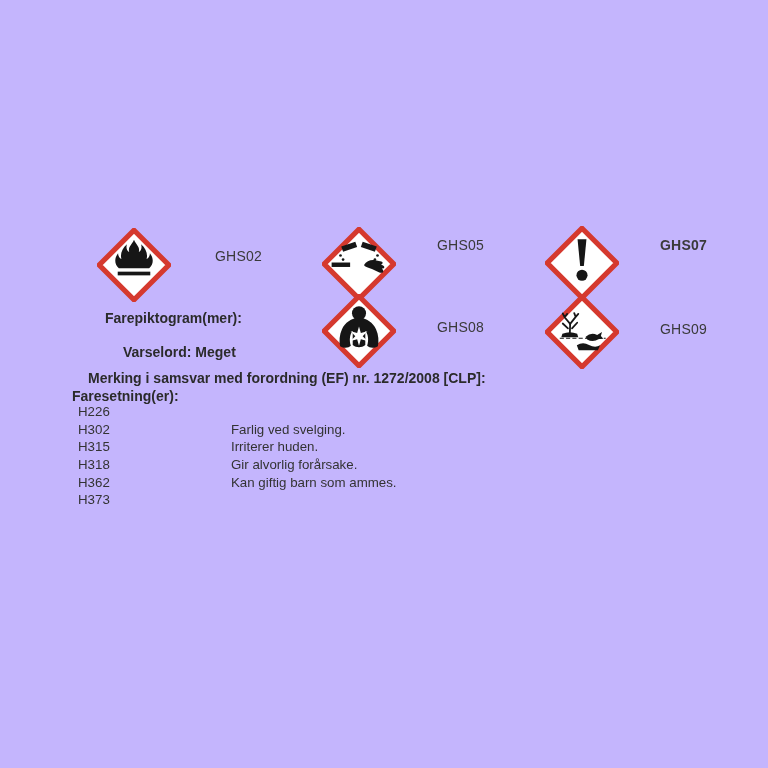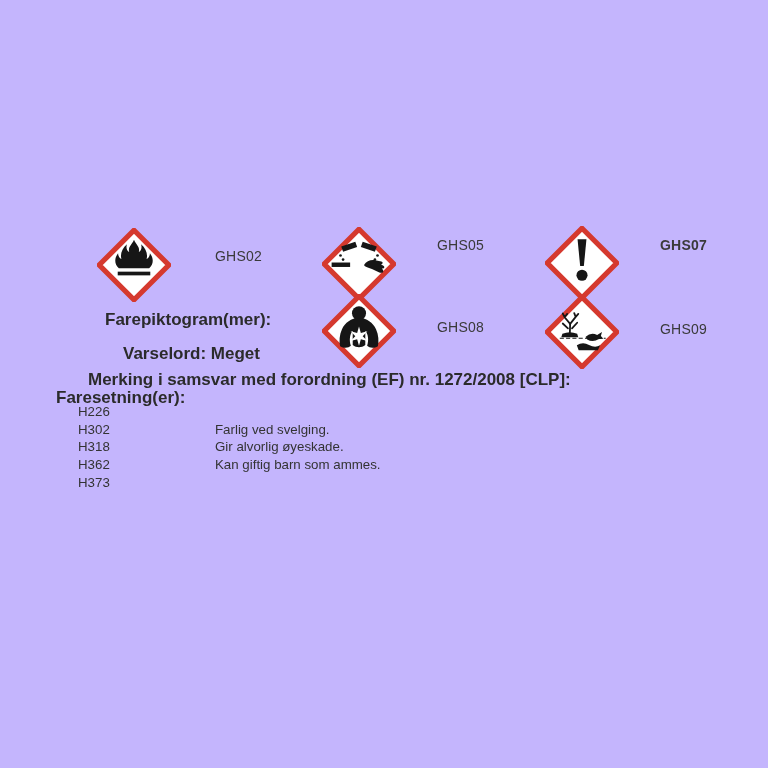--- a/index.html
+++ b/index.html
@@ -14,27 +14,27 @@
   .p-ghs05{left:322px;top:227px;}
   .p-ghs07{left:545px;top:226px;}
   .p-ghs08{left:322px;top:294px;}
   .p-ghs09{left:545px;top:295px;}
   .ghs-label{position:absolute;font-size:14px;color:#3a3a3a;letter-spacing:.2px;}
   .l-ghs02{left:215px;top:248px;}
   .l-ghs05{left:437px;top:237px;}
   .l-ghs07{left:660px;top:237px;font-weight:bold;}
   .l-ghs08{left:437px;top:319px;}
   .l-ghs09{left:660px;top:321px;text-align:right;}
-  .b{position:absolute;font-weight:bold;font-size:17px;color:#2b2b2b;white-space:nowrap;}
+  .b{position:absolute;font-weight:bold;font-size:14px;color:#2b2b2b;white-space:nowrap;}
   .t-pictlabel{left:105px;top:310px;}
   .t-signal{left:123px;top:344px;}
   .t-heading{left:63px;top:370px;padding-left:25px;}
-  .t-subheading{left:56px;top:387.5px;}
+  .t-subheading{left:72px;top:387.5px;}
   .hrows{position:absolute;left:78px;top:403px;}
-  .hrow{display:flex;align-items:center;height:17.6px;font-size:13.3px;color:#333333;white-space:nowrap;}
+  .hrow{display:flex;align-items:center;height:17.6px;font-size:13.3px;color:#333333;white-space:nowrap;gap:16px;}
   .hcode{width:137px;flex:0 0 137px;}
 </style>
 </head>
 <body>
 
 <div id="canvas">
 
   <svg class="pict p-ghs02" viewBox="0 0 100 100" aria-hidden="true">
     <polygon class="frame" points="50,3 97,50 50,97 3,50"></polygon>
     <path class="glyph" d="M50 16c2.5 6.5 8.5 9.5 6.5 16.5c3.5 -2 4.5 -6.5 3 -10.5c6.5 5.5 9.5 13 7.5 20c3 -1.5 4.5 -4.5 4.5 -8c5 6.5 5.5 15 -1 20.5l-41 0c-6.5 -5.5 -6 -14 -1 -20.5c0 3.5 1.5 6.5 4.5 8c-2 -7 1 -14.5 7.5 -20c-1.5 4 -0.5 8.5 3 10.5c-2 -7 4 -10 6.5 -16.5z"></path>
@@ -97,22 +97,26 @@
 
   <div class="hrows">
     <div class="hrow">
       <span class="hcode">H226</span>
     </div>
     <div class="hrow">
       <span class="hcode">H302</span>
       <span class="htext">Farlig ved svelging.</span>
     </div>
     <div class="hrow">
+      <span class="hcode">H315</span>
+      <span class="htext">Irriterer huden.</span>
+    </div>
+    <div class="hrow">
       <span class="hcode">H318</span>
-      <span class="htext">Gir alvorlig øyeskade.</span>
+      <span class="htext">Gir alvorlig forårsake.</span>
     </div>
     <div class="hrow">
       <span class="hcode">H362</span>
       <span class="htext">Kan giftig barn som ammes.</span>
     </div>
     <div class="hrow">
       <span class="hcode">H373</span>
     </div>
   </div>
 

